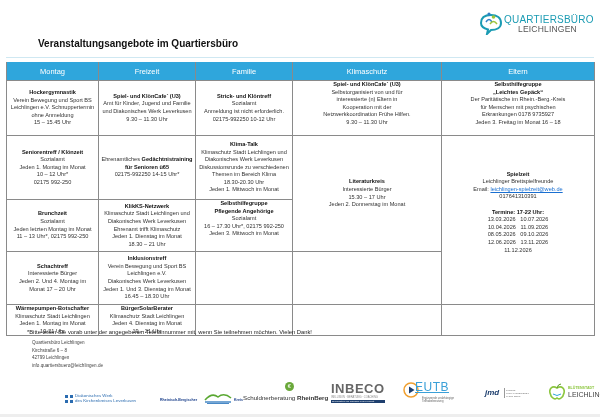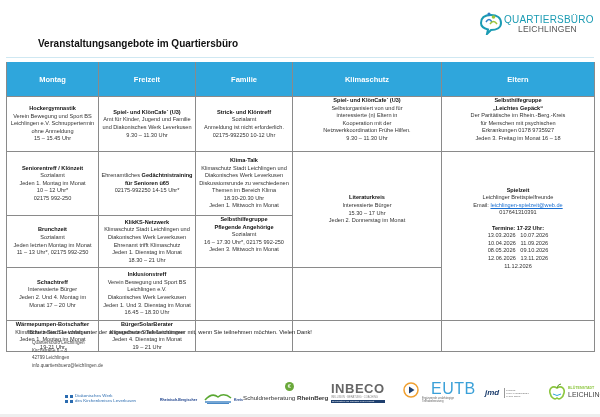--- a/index.html
+++ b/index.html
@@ -7,21 +7,21 @@
          font-family:"Liberation Sans", sans-serif; color:#222; }
   .title { position:absolute; left:38px; top:38px; font-size:10px; font-weight:bold; color:#111; }
   .logo { position:absolute; left:478px; top:11px; width:90px; height:26px; }
   .logo .txt1 { position:absolute; left:26px; top:3px; font-size:10px; color:#1a9bb3; letter-spacing:0.2px; }
   .logo .txt2 { position:absolute; left:40px; top:13px; font-size:8.5px; color:#555; letter-spacing:0.2px; }
   .logo svg { position:absolute; left:0; top:0; }
   .rule { position:absolute; left:6px; top:57px; width:588px; height:1px; background:#cfe8f2; }
 
   table.sched { position:absolute; left:6px; top:62px; width:588px; border-collapse:collapse; table-layout:fixed;
                 font-family:"Liberation Sans", sans-serif; }
-  table.sched th { background:#2fa6dc; color:#fff; font-size:7.5px; font-weight:bold; height:10px; padding:12px;
+  table.sched th { background:#2fa6dc; color:#fff; font-size:7.5px; font-weight:normal; height:10px; padding:4px;
                    border:1px solid #8a8a8a; border-top:none; }
   table.sched td { border:1px solid #8a8a8a; font-size:5.6px; line-height:7.6px; text-align:center;
                    vertical-align:middle; padding:0 1px; color:#333; }
   .cell-title { font-weight:bold; color:#111; display:block; }
   .line { display:block; }
   .b { font-weight:bold; color:#111; }
   a.mail { color:#1a6fd1; text-decoration:underline; }
 
   .note { position:absolute; left:27px; top:329px; font-size:5.8px; color:#222; }
   .addr { position:absolute; left:32px; top:339px; font-size:4.6px; line-height:7.6px; color:#444; }
@@ -257,21 +257,21 @@
     <div style="font-size:13px;font-weight:bold;color:#666;letter-spacing:0.5px;">INBECO</div>
     <div style="font-size:2.6px;color:#888;white-space:nowrap;">INKLUSION · BERATUNG · COACHING</div>
     <div style="font-size:2.4px;color:#fff;background:#1e3f6e;white-space:nowrap;padding:0 1px;margin-top:1px;">Servicestelle für Inklusion in der Freizeit</div>
   </div>
 
   <div class="sp" style="left:378px;top:4px;">
     <svg width="16" height="16" viewBox="0 0 16 16" style="position:absolute;left:0;top:0;">
       <circle cx="8" cy="8" r="7" fill="none" stroke="#f0a030" stroke-width="1.5"></circle>
       <path d="M6 4.5 L11.5 8 L6 11.5 Z" fill="#1e3f6e"></path>
     </svg>
-    <div style="position:absolute;left:28px;top:-2px;font-size:16px;color:#3aa0d8;letter-spacing:0.5px;">EUTB</div>
+    <div style="position:absolute;left:12px;top:-2px;font-size:12px;color:#3aa0d8;letter-spacing:0.5px;text-decoration:underline;">EUTB</div>
     <div style="position:absolute;left:19px;top:15px;font-size:2.8px;line-height:3.4px;color:#666;white-space:nowrap;">
       <div>Ergänzende unabhängige</div>
       <div>Teilhabeberatung</div>
     </div>
   </div>
 
   <div class="sp" style="left:460px;top:10px;">
     <div style="position:absolute;left:0;top:0;font-size:8px;font-style:italic;font-weight:bold;color:#1e3f6e;">jmd</div>
     <div style="position:absolute;left:19px;top:0;width:0.6px;height:10px;background:#999;"></div>
     <div style="position:absolute;left:21px;top:1px;width:28px;font-size:2.3px;line-height:2.9px;color:#777;">JUGEND MIGRATIONSDIENST RHEIN-BERG</div>

